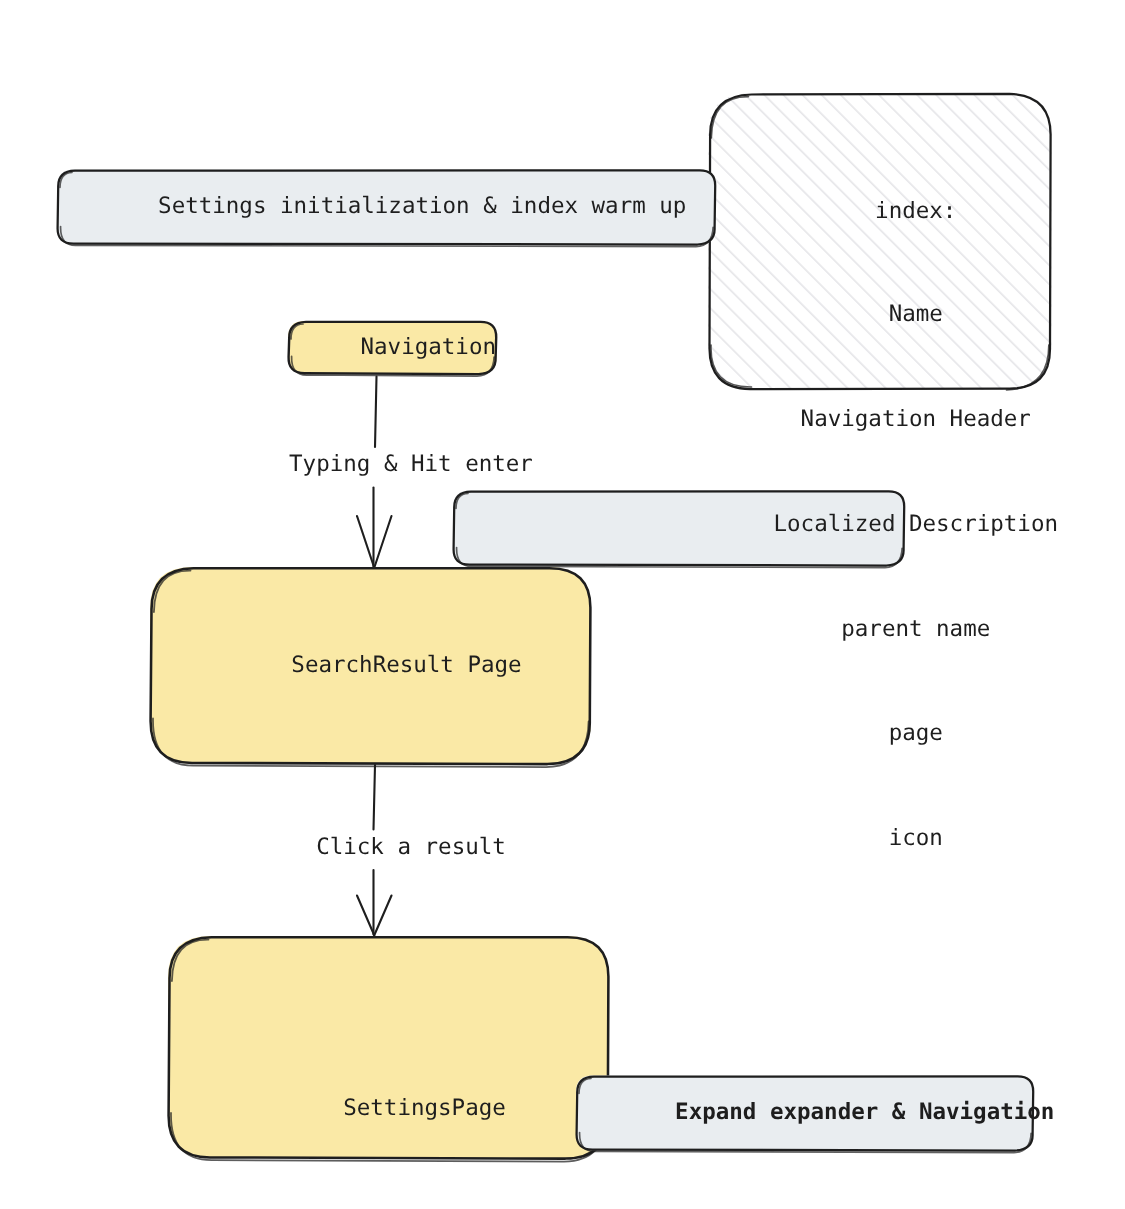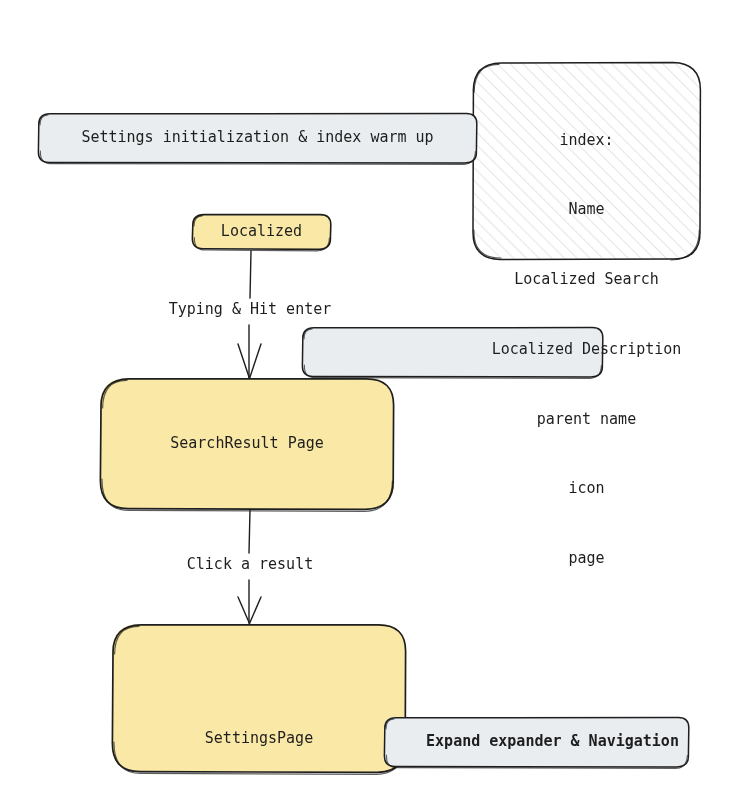--- a/index.html
+++ b/index.html
@@ -33,20 +33,21 @@
   }
 
   
   .label {
     position: absolute;
     color: #1e1e1e;
     font-family: "DejaVu Sans Mono", "Liberation Mono", monospace;
     white-space: pre;
     line-height: 1.32;
     pointer-events: none;
+    margin-left: 24px;
   }
 
   .node-label {
     font-size: 15px;
     text-align: center;
   }
 
   .note-label {
     font-size: 15px;
     text-align: center;
@@ -156,30 +157,30 @@
       <path d="M396,717.8 Q384.6,718 384.8,728.6 L384.4,755.6 Q384,766.6 395.4,766.4
                L677,767 Q688.8,766.4 688.4,756 L688.8,728 Q689,717.4 678,717.6 Z" fill="none" stroke="#1e1e1e" stroke-width="1.5" stroke-linecap="round" stroke-linejoin="round"></path>
       <path d="M394,719 Q386,719.4 386,729 M386.4,755 Q386,768 397,767.6
                L676,768.4 Q687,768 687.4,755.6" fill="none" stroke="#1e1e1e" stroke-width="1.1" stroke-linecap="round" opacity="0.7"></path>
     </g>
   </svg>
 
   <div class="label index-label" style="left:472px; top:82px; width:229px; ">
     <div>index:</div>
     <div>Name</div>
-    <div>Localized Search</div>
+    <div>Navigation Header</div>
     <div>Localized Description</div>
     <div>parent name</div>
+    <div>page</div>
     <div>icon</div>
-    <div>page</div>
   </div>
 
   <div class="label note-label centered" style="left:38px; top:113px; width:439px; height:50px;">Settings initialization &amp; index warm up</div>
 
-  <div class="label node-label centered" style="left:192px; top:214px; width:139px; height:35px;">Localized</div>
+  <div class="label node-label centered" style="left:192px; top:214px; width:139px; height:35px;">Navigation</div>
 
   <div class="label edge-label" style="left:150px; top:300px; width:200px;">Typing &amp; Hit enter</div>
 
 
   <div class="label node-label centered" style="left:100px; top:378px; width:294px; height:131px;border-radius:15px;">SearchResult Page</div>
 
   <div class="label edge-label" style="left:164px; top:555px; width:172px;">Click a result</div>
 
   <div class="label node-label centered" style="left:112px; top:648px; width:294px; height:182px;">SettingsPage</div>
 

